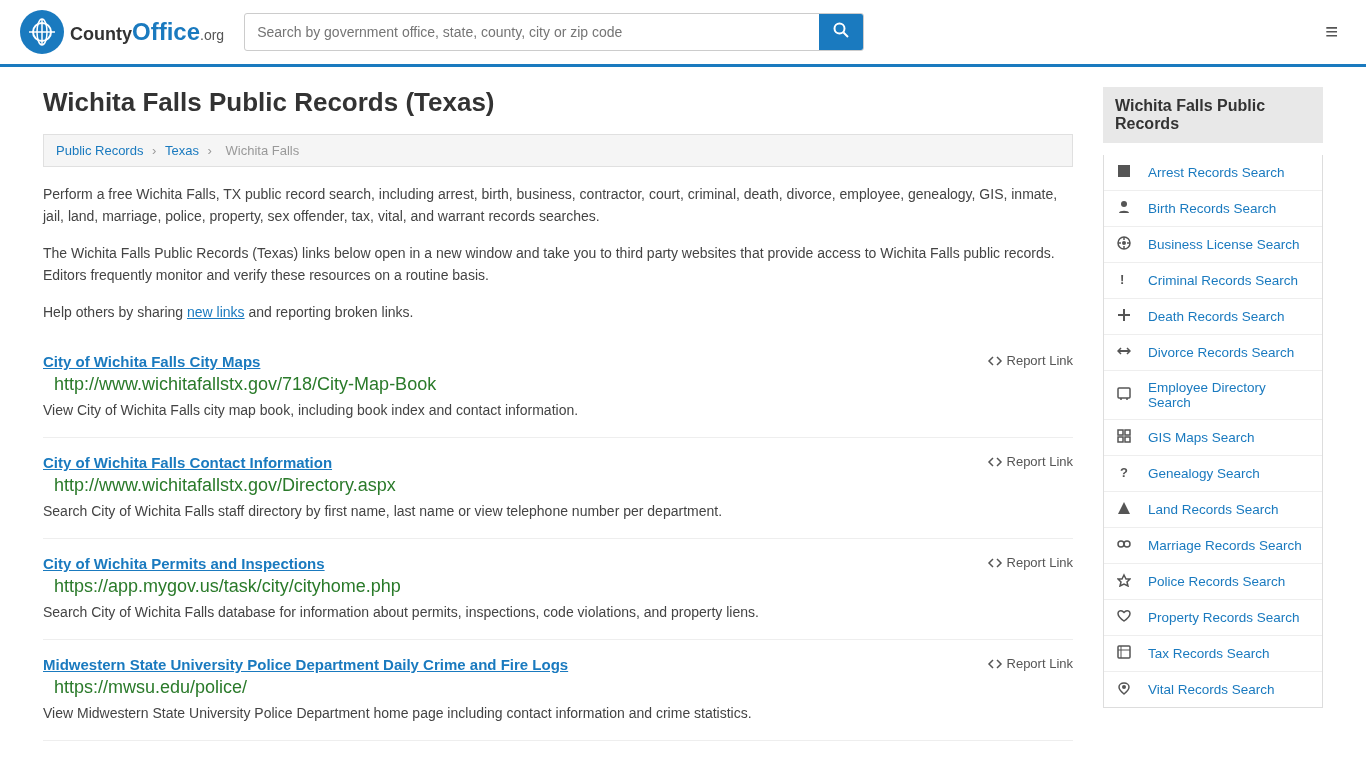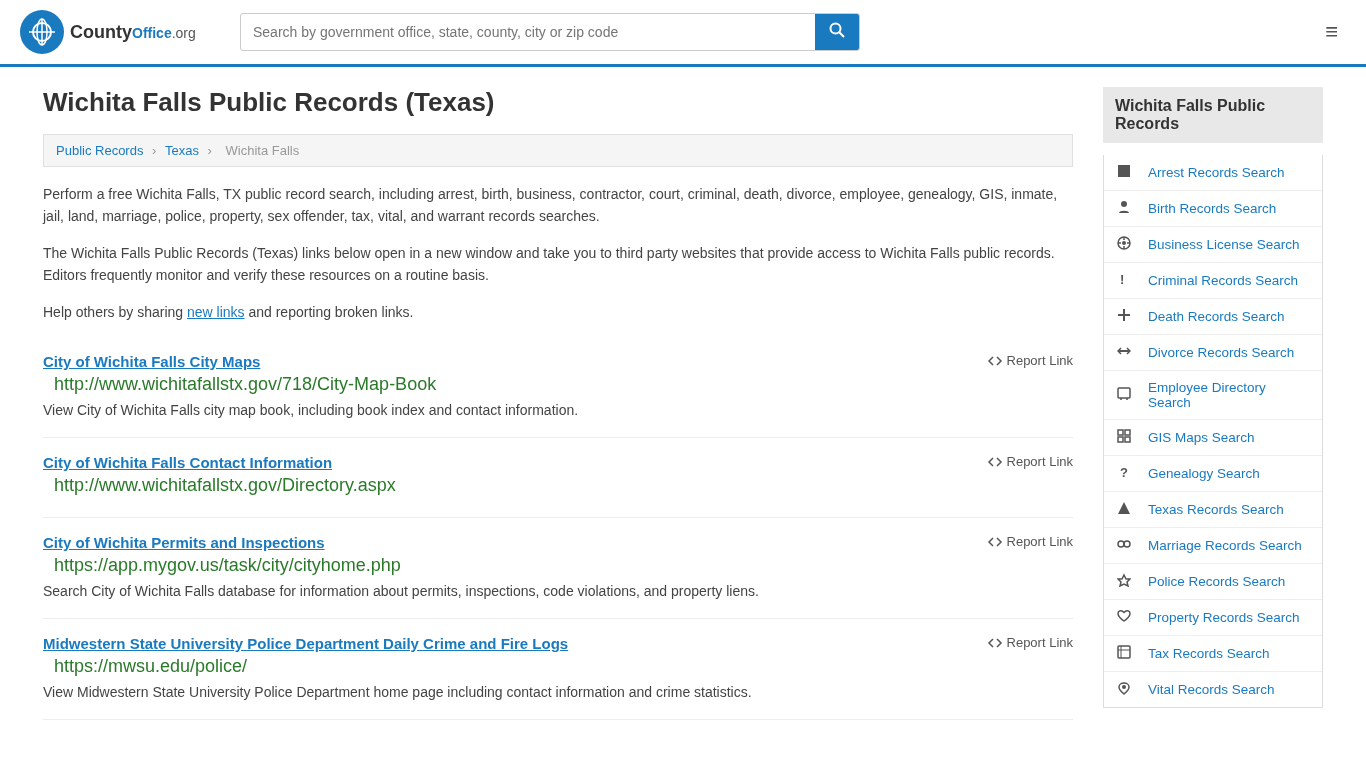--- a/index.html
+++ b/index.html
@@ -198,21 +198,21 @@
     <div class="logo-circle">
       <svg width="30" height="30" viewBox="0 0 30 30">
         <circle cx="15" cy="15" r="13" fill="#1a7abf"></circle>
         <circle cx="15" cy="15" r="9" fill="none" stroke="white" stroke-width="2"></circle>
         <line x1="15" y1="2" x2="15" y2="28" stroke="white" stroke-width="1.5"></line>
         <line x1="2" y1="15" x2="28" y2="15" stroke="white" stroke-width="1.5"></line>
         <ellipse cx="15" cy="15" rx="5" ry="13" fill="none" stroke="white" stroke-width="1.5"></ellipse>
       </svg>
     </div>
     <div>
-      <span style="font-size:18px;font-weight:bold;color:#333;">County</span><span style="font-size:14px;font-weight:bold;color:#1a7abf;">Office</span><span style="font-size:14px;color:#555;">.org</span>
+      <span style="font-size:18px;font-weight:bold;color:#333;">County</span><span style="font-size:24px;font-weight:bold;color:#1a7abf;">Office</span><span style="font-size:14px;color:#555;">.org</span>
     </div>
   </div>
 
   <div class="search-bar">
     <input type="text" placeholder="Search by government office, state, county, city or zip code" style="">
     <button>
       <svg width="16" height="16" viewBox="0 0 16 16" fill="white">
         <circle cx="6.5" cy="6.5" r="5" stroke="white" stroke-width="2" fill="none"></circle>
         <line x1="10.5" y1="10.5" x2="15" y2="15" stroke="white" stroke-width="2"></line>
       </svg>
@@ -261,20 +261,21 @@
       <span class="result-title">City of Wichita Falls Contact Information</span>
       <div class="report-link">
         <svg width="16" height="16" viewBox="0 0 16 16" fill="none" stroke="#555" stroke-width="1.5">
           <path d="M6 4L2 8l4 4M10 4l4 4-4 4"></path>
           <line x1="0" y1="8" x2="16" y2="8" stroke="none"></line>
         </svg>
         <span>Report Link</span>
       </div>
     </div>
     <div class="result-url">http://www.wichitafallstx.gov/Directory.aspx</div>
+    <div class="result-desc">Search City of Wichita Falls staff directory by first name, last name or view telephone number per department.</div>
   </div>
         <div class="result-item">
     <div class="result-header">
       <span class="result-title">City of Wichita Permits and Inspections</span>
       <div class="report-link">
         <svg width="16" height="16" viewBox="0 0 16 16" fill="none" stroke="#555" stroke-width="1.5">
           <path d="M6 4L2 8l4 4M10 4l4 4-4 4"></path>
           <line x1="0" y1="8" x2="16" y2="8" stroke="none"></line>
         </svg>
         <span>Report Link</span>
@@ -368,21 +369,21 @@
         <div class="sidebar-item">
     <span class="sidebar-icon"><svg width="14" height="14" viewBox="0 0 14 14">
               <text x="3" y="12" font-size="13" fill="#555" font-weight="bold">?</text>
             </svg></span>
     <a href="#">Genealogy Search</a>
   </div>
         <div class="sidebar-item">
     <span class="sidebar-icon"><svg width="14" height="14" viewBox="0 0 14 14">
               <polygon points="7,1 13,13 1,13" fill="#555"></polygon>
             </svg></span>
-    <a href="#">Texas Records Search</a>
+    <a href="#">Land Records Search</a>
   </div>
         <div class="sidebar-item">
     <span class="sidebar-icon"><svg width="14" height="14" viewBox="0 0 14 14">
               <circle cx="4" cy="7" r="3" fill="none" stroke="#555" stroke-width="1.5"></circle>
               <circle cx="10" cy="7" r="3" fill="none" stroke="#555" stroke-width="1.5"></circle>
             </svg></span>
     <a href="#">Marriage Records Search</a>
   </div>
         <div class="sidebar-item">
     <span class="sidebar-icon"><svg width="14" height="14" viewBox="0 0 14 14">

